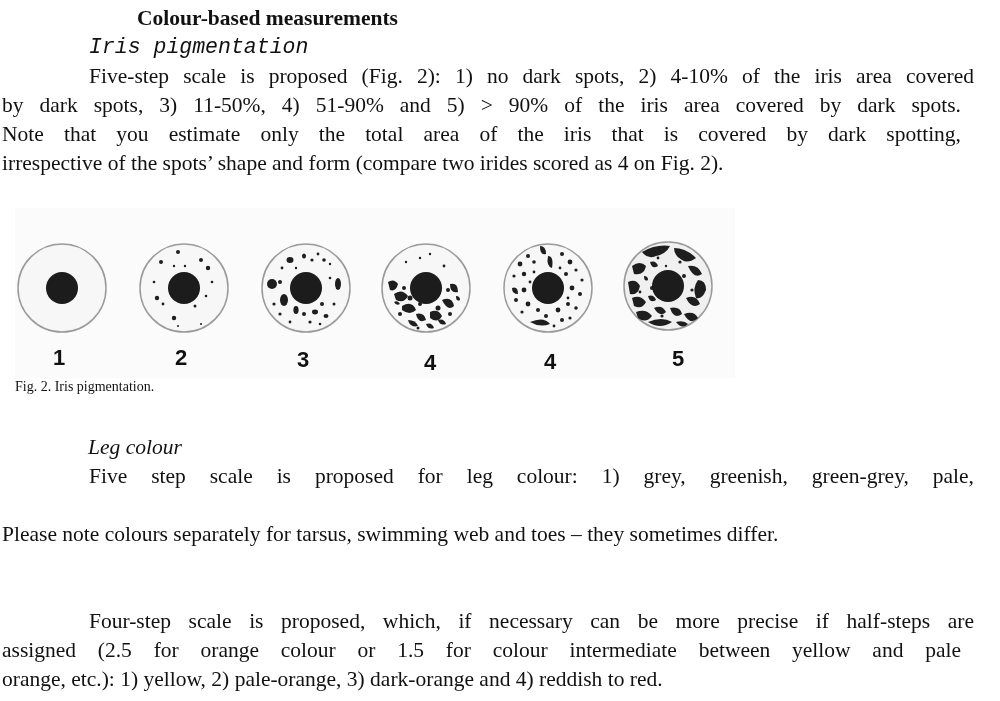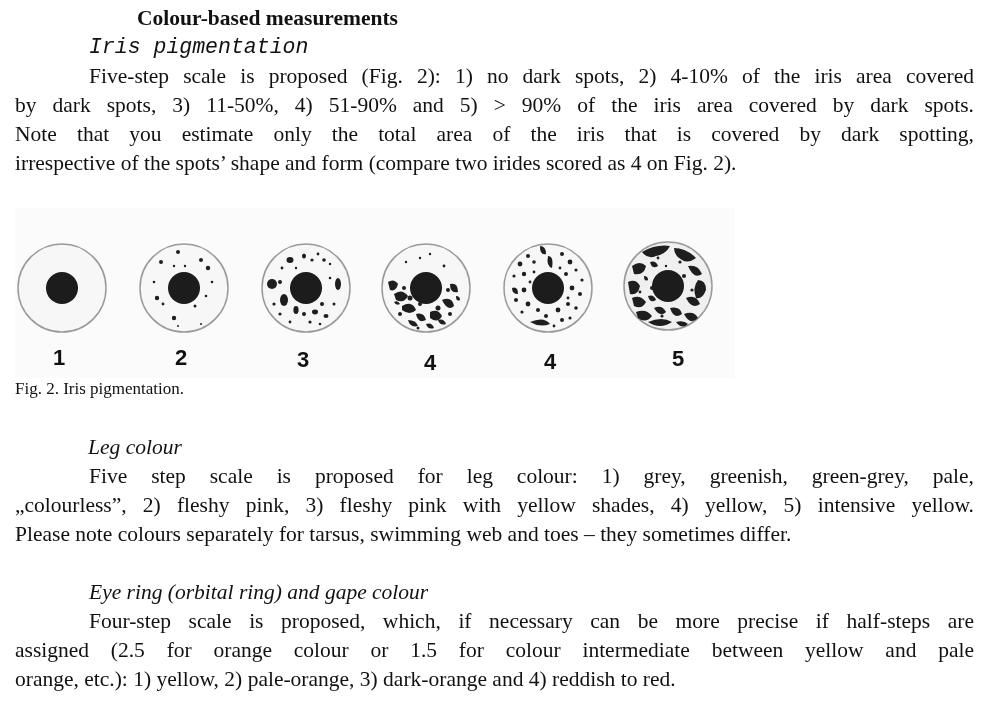--- a/index.html
+++ b/index.html
@@ -6,27 +6,27 @@
     body {
       width: 1000px; height: 701px; position: relative; overflow: hidden;
       font-family: "Liberation Serif", "DejaVu Serif", serif;
       color: #111111;
       font-size: 21.5px;
     }
     .page { position: absolute; left: 0; top: 0; width: 1000px; height: 701px; }
     .line { position: absolute; white-space: nowrap; line-height: 1; }
     .bold { font-weight: bold; margin-left: 48px; }
     .ital { font-style: italic; }
-    .para-line { position: absolute; left: 15px; width: 959px; line-height: 1; }
+    .para-line { position: absolute; left: 2px; width: 959px; line-height: 1; }
     .para-line.j { text-align: justify; text-align-last: justify; }
     .para-line.first { left: 89px; width: 885px; }
     .figure { position: absolute; left: 15px; top: 208px; width: 720px; height: 170px; background: #fbfbfb; }
     .iris { position: absolute; }
     .fig-label { position: absolute; font-family: "Liberation Sans", "DejaVu Sans", sans-serif; font-weight: bold; font-size: 22px; line-height: 1; }
-    .caption { position: absolute; left: 15px; top: 380px; font-size: 17px; line-height: 1; }
+    .caption { position: absolute; left: 15px; top: 380px; font-size: 14px; line-height: 1; }
   </style>
 </head>
 <body>
 
 <div class="page">
 
   <div class="line bold" style="left:89px; top:8px;">Colour-based measurements</div>
 
   <div class="line ital" style="left:89px; top:37px;font-family:Liberation Mono, monospace;">Iris pigmentation</div>
   <div class="para-line first j" style="top:66px;">Five-step scale is proposed (Fig. 2): 1) no dark spots, 2) 4-10% of the iris area covered</div>
@@ -201,21 +201,19 @@
     <div class="fig-label" style="left:282px; top:141px;">3</div>
     <div class="fig-label" style="left:409px; top:144px;">4</div>
     <div class="fig-label" style="left:529px; top:143px;">4</div>
     <div class="fig-label" style="left:657px; top:140px;">5</div>
   </div>
 
   <div class="caption">Fig. 2. Iris pigmentation.</div>
 
   <div class="line ital" style="left:88px; top:437px;font-style:italic;">Leg colour</div>
   <div class="para-line first j" style="top:466px;font-family:Liberation Serif, serif;">Five step scale is proposed for leg colour: 1) grey, greenish, green-grey, pale,</div>
-  <div class="para-line j" style="top:495px;">„colourless”, 2) fleshy pink, 3) fleshy pink with yellow shades, 4) yellow, 5) intensive yellow.</div>
   <div class="para-line" style="top:524px;">Please note colours separately for tarsus, swimming web and toes – they sometimes differ.</div>
 
-  <div class="line ital" style="left:89px; top:582px;">Eye ring (orbital ring) and gape colour</div>
   <div class="para-line first j" style="top:611px;">Four-step scale is proposed, which, if necessary can be more precise if half-steps are</div>
   <div class="para-line j" style="top:640px;">assigned (2.5 for orange colour or 1.5 for colour intermediate between yellow and pale</div>
   <div class="para-line" style="top:669px;">orange, etc.): 1) yellow, 2) pale-orange, 3) dark-orange and 4) reddish to red.</div>
 
 </div>
 
 </body></html>

